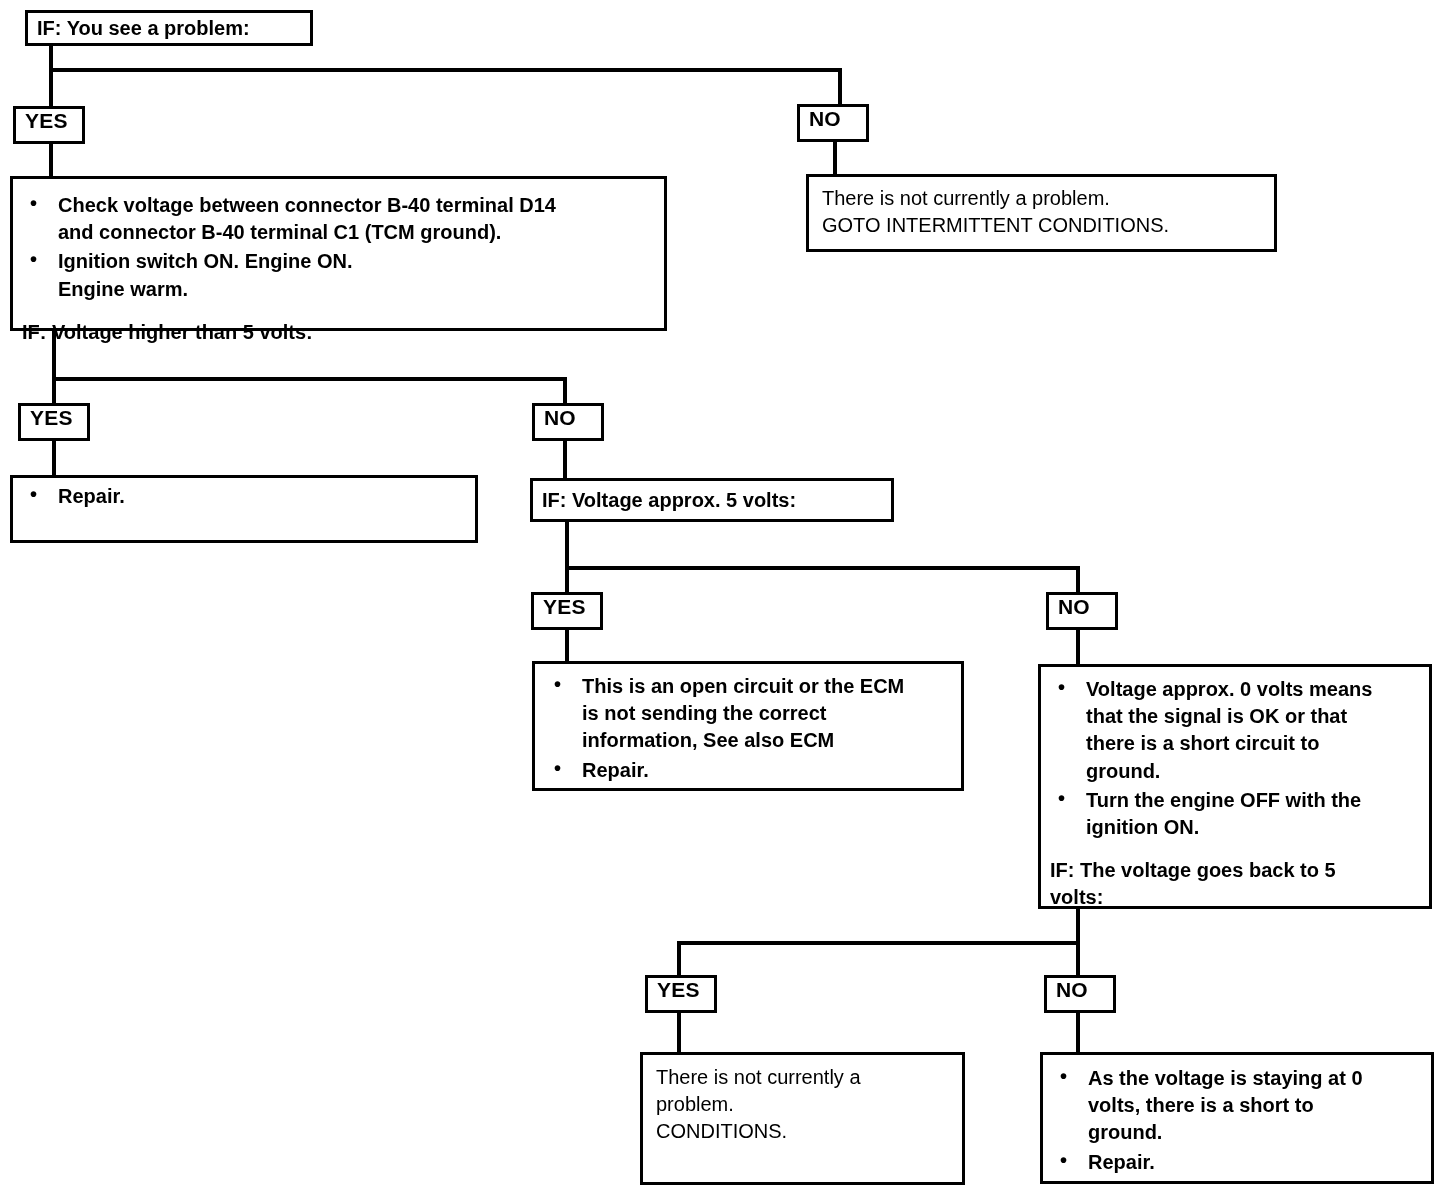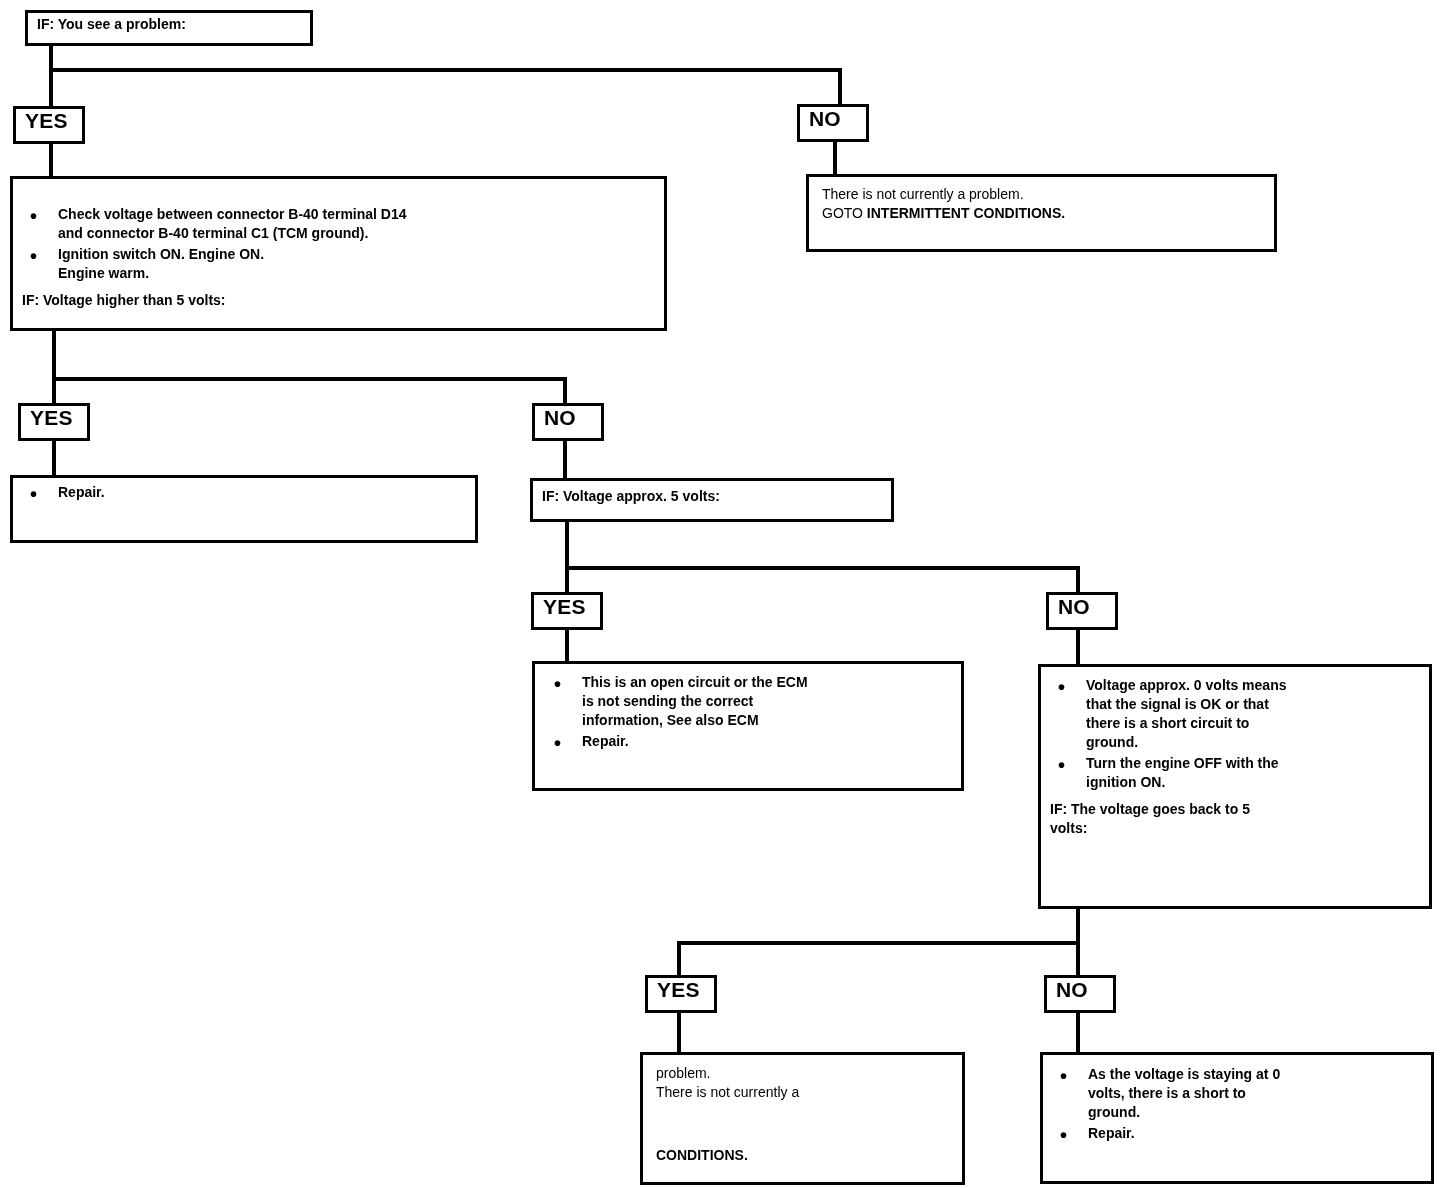--- a/index.html
+++ b/index.html
@@ -45,21 +45,21 @@
   .line-h {
     position: absolute;
     background: #000000;
     height: 4px;
     z-index: 2;
   }
   .content {
     position: absolute;
     box-sizing: border-box;
     padding: 10px 12px 10px 12px;
-    font-size: 14px;
+    font-size: 20px;
     line-height: 1.36;
     font-weight: 700;
     z-index: 7;
   }
   .content.plain {
     font-weight: 400;
   }
   ul.bullets {
     list-style: none;
     margin: 0;
@@ -72,25 +72,24 @@
   }
   ul.bullets > li::before {
     content: "\2022";
     position: absolute;
     left: 8px;
     top: -2px;
     font-size: 20px;
     line-height: 1.36;
   }
   .ifline {
-    margin-top: 8px;
+    margin-top: 16px;
   }
   .strong-em {
-    font-weight: 700;
-    margin-top: 44px;
+    font-weight: 400;
   }
 </style>
 </head>
 <body>
 
 <div id="canvas">
 
   <div class="box" style="left:25px; top:10px; width:288px; height:36px;"></div>
   <div class="content" style="left:25px; top:10px; width:288px; height:36px; padding-top:5px;">
     <span>IF:  You see a problem:</span>
@@ -116,21 +115,21 @@
 
   <div class="box" style="left:806px; top:174px; width:471px; height:78px;"></div>
   <div class="content plain" style="left:806px; top:174px; width:513px; height:78px; padding-top:11px; padding-left:16px;">
     <div>There is not currently a problem.</div>
     <div>
       <span>GOTO </span><span class="strong-em">INTERMITTENT CONDITIONS.</span>
     </div>
   </div>
 
   <div class="box" style="left:10px; top:176px; width:657px; height:155px;"></div>
-  <div class="content" style="left:10px; top:193px; width:657px; height:155px; padding-top:12px;">
+  <div class="content" style="left:10px; top:180px; width:657px; height:155px; padding-top:12px;">
     <ul class="bullets">
       <li>
         <div>Check voltage between connector B-40 terminal D14</div>
         <div>and connector B-40 terminal C1 (TCM ground).</div>
       </li>
       <li>
         <div>Ignition switch ON.  Engine ON.</div>
         <div>Engine warm.</div>
       </li>
     </ul>
@@ -223,22 +222,22 @@
   </div>
   <div class="dbox" style="left:1044px; top:975px; width:72px; height:38px;">
     <span>NO</span>
   </div>
 
   <div class="line-v" style="left:677px; top:1013px; height:40px;"></div>
   <div class="line-v" style="left:1076px; top:1013px; height:40px;"></div>
 
   <div class="box" style="left:640px; top:1052px; width:325px; height:133px;"></div>
   <div class="content plain" style="left:640px; top:1052px; width:325px; height:133px; padding-top:12px; padding-left:16px;">
+    <div>There is not currently a</div>
     <div>problem.</div>
-    <div>There is not currently a</div>
     <div class="strong-em">CONDITIONS.</div>
   </div>
 
   <div class="box" style="left:1040px; top:1052px; width:394px; height:132px;"></div>
   <div class="content" style="left:1040px; top:1052px; width:394px; height:104px; padding-top:13px; padding-left:12px;">
     <ul class="bullets">
       <li>
         <div>As the voltage is staying at 0</div>
         <div>volts, there is a short to</div>
         <div>ground.</div>

